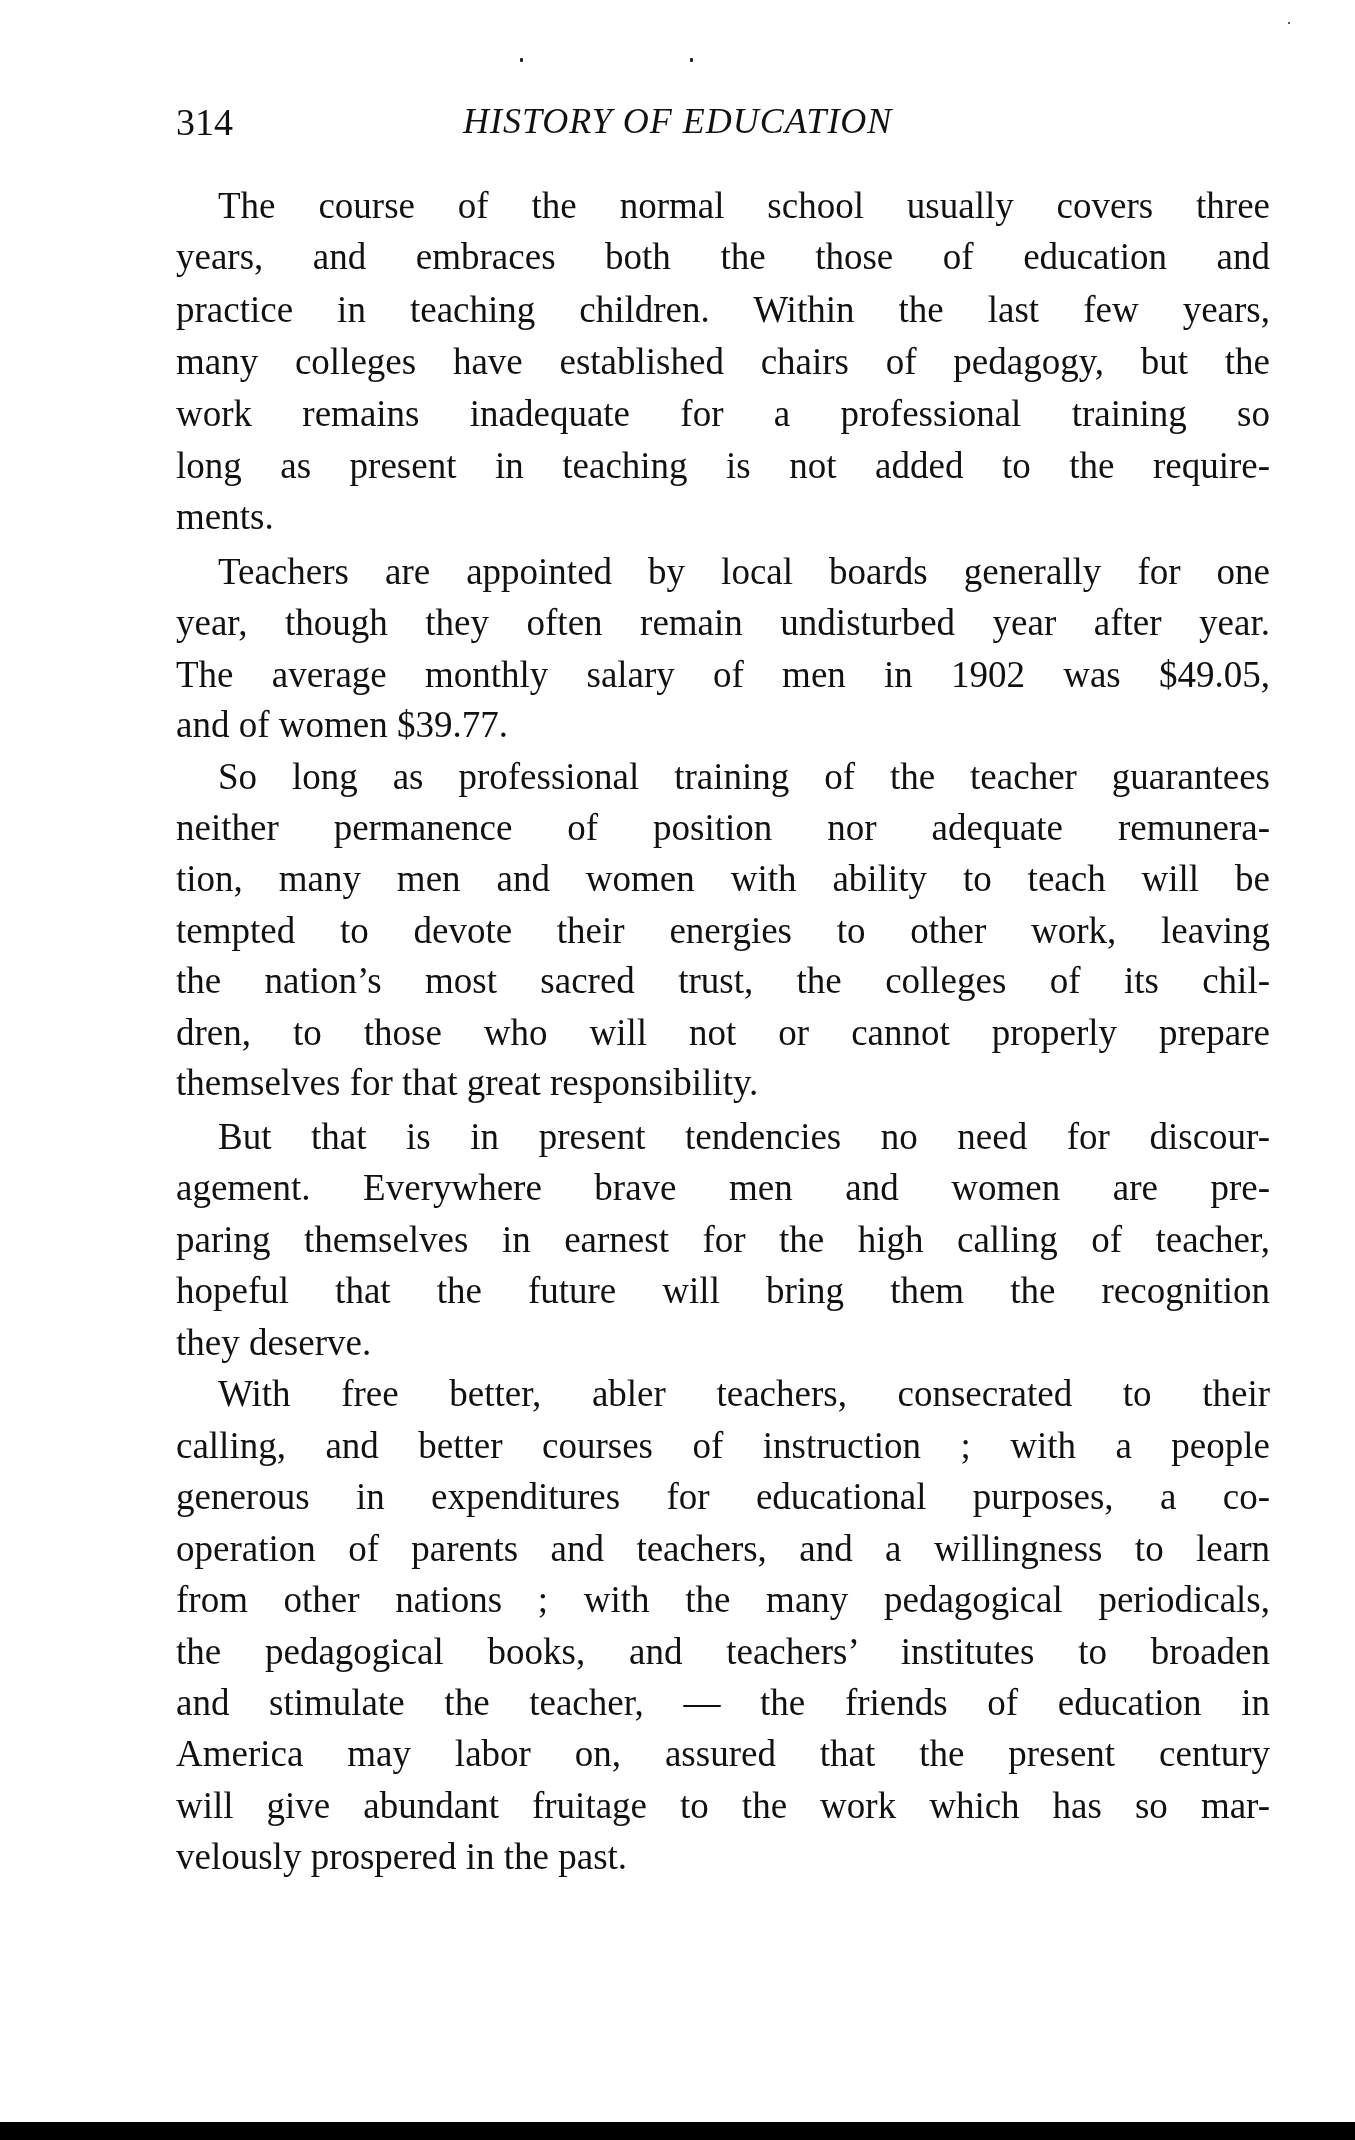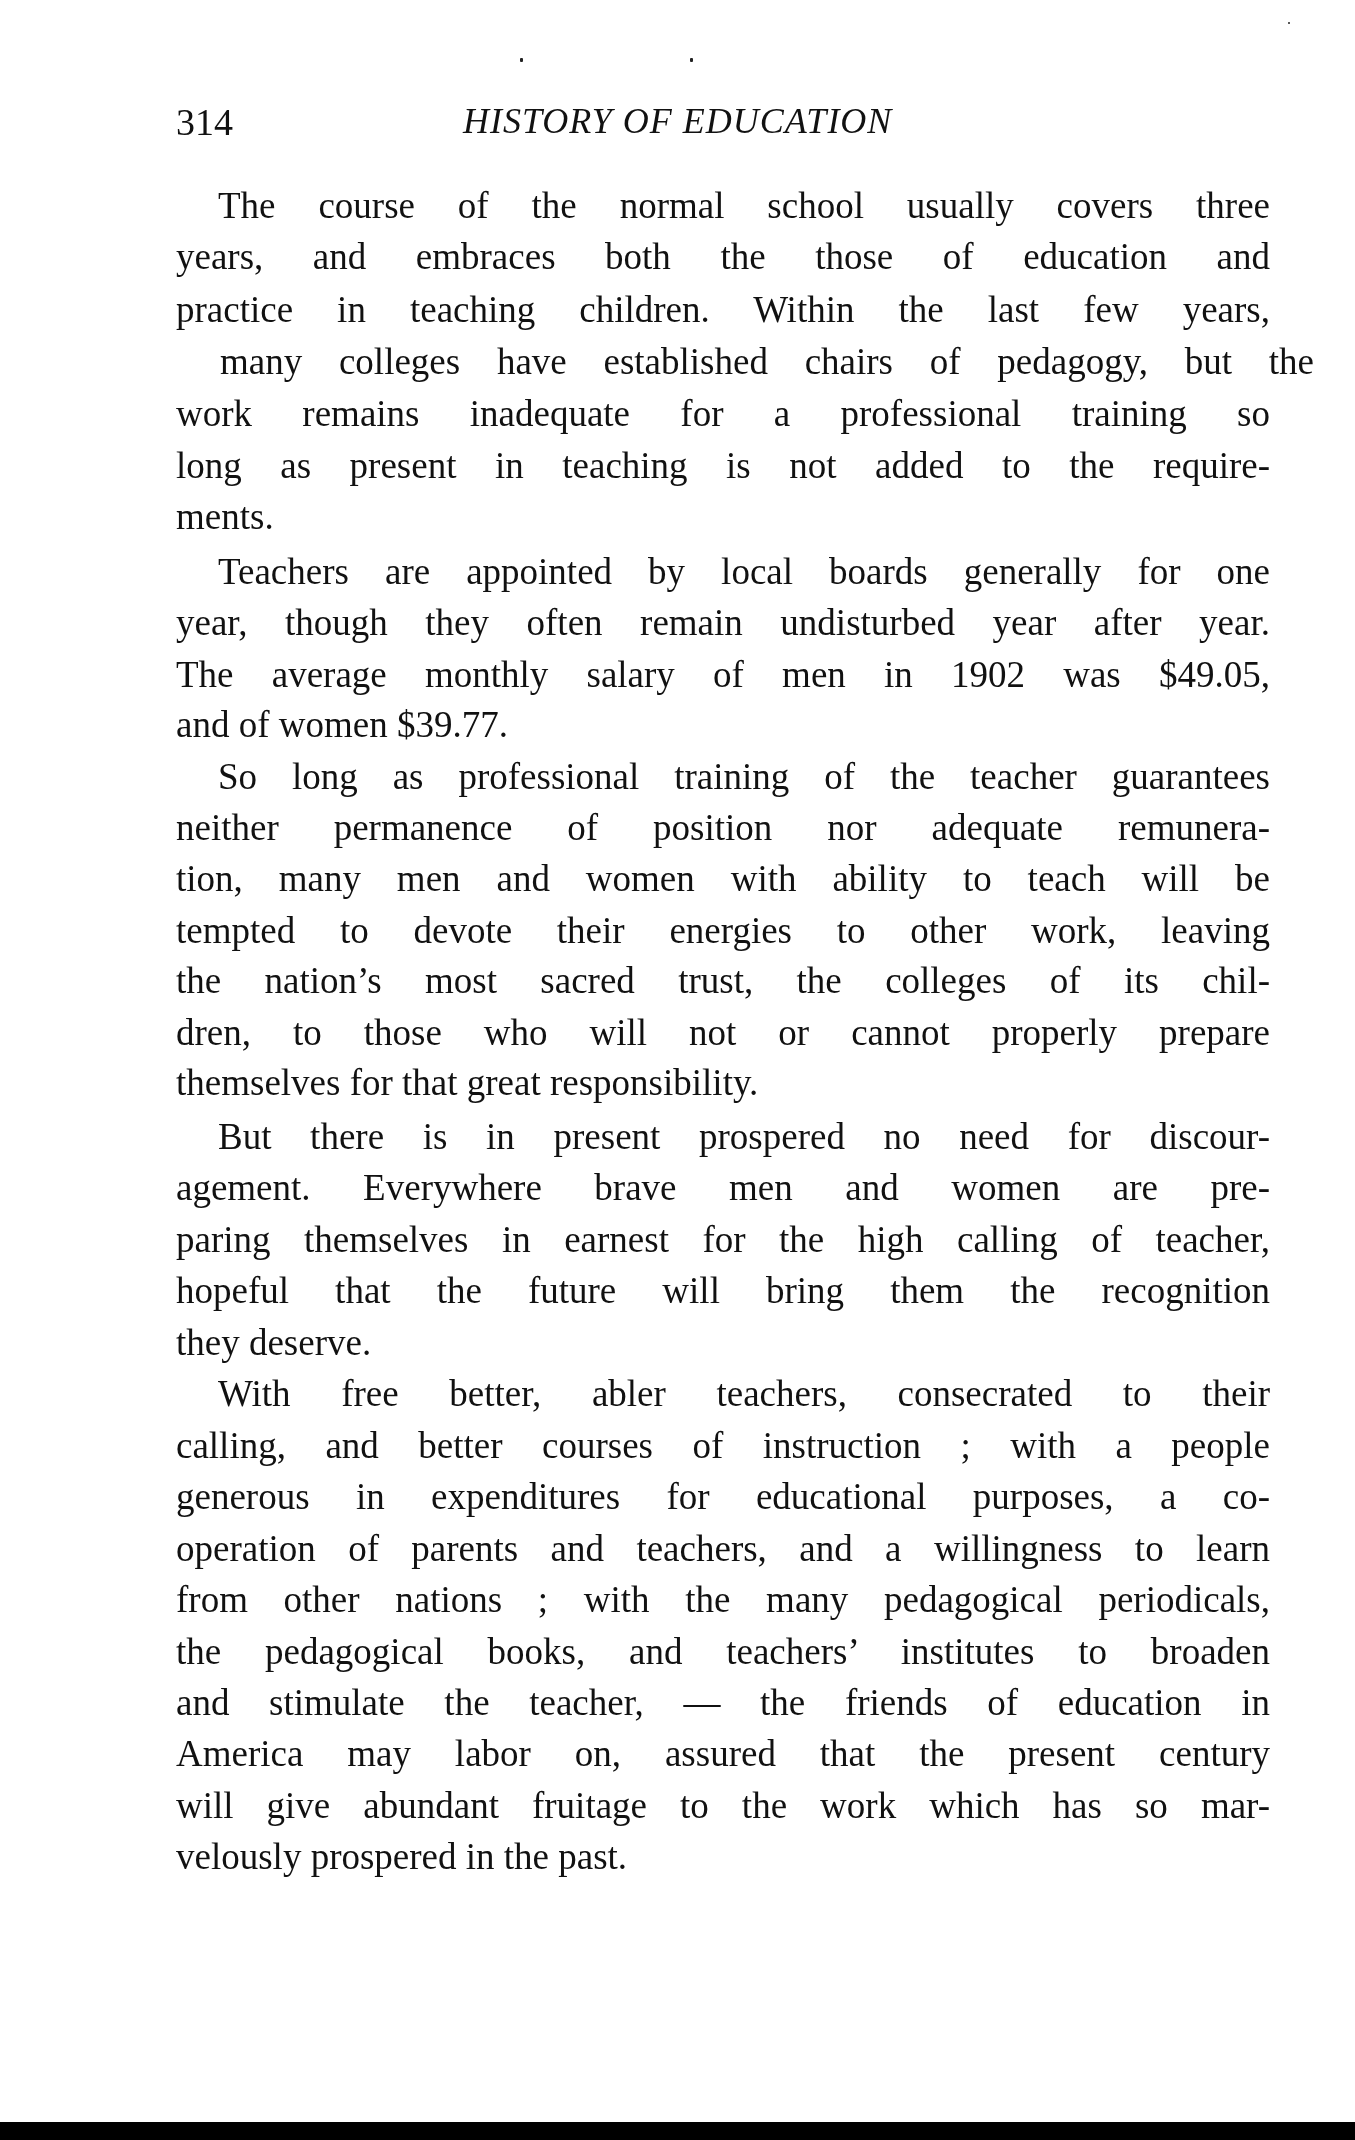--- a/index.html
+++ b/index.html
@@ -19,42 +19,42 @@
 
 <div>
   <div class="page-num">314</div>
   <div class="running-head">HISTORY OF EDUCATION</div>
 
   <div id="body-text">
       <div>
         <div class="line indent" style="top: 184px;">The course of the normal school usually covers three</div>
         <div class="line" style="top: 235px;">years, and embraces both the those of education and</div>
         <div class="line" style="top: 288px;">practice in teaching children.  Within the last few years,</div>
-        <div class="line" style="top: 340px; margin-left: 44px;">many colleges have established chairs of pedagogy, but the</div>
+        <div class="line" style="top: 340px;">many colleges have established chairs of pedagogy, but the</div>
         <div class="line" style="top: 392px;">work remains inadequate for a professional training so</div>
         <div class="line" style="top: 444px;">long as present in teaching is not added to the require-</div>
         <div class="line last" style="top: 495px;">ments.</div>
       </div>
       <div>
         <div class="line indent" style="top: 550px;">Teachers are appointed by local boards generally for one</div>
         <div class="line" style="top: 601px;">year, though they often remain undisturbed year after year.</div>
         <div class="line" style="top: 653px;">The average monthly salary of men in 1902 was $49.05,</div>
         <div class="line last" style="top: 703px;">and of women $39.77.</div>
       </div>
       <div>
         <div class="line indent" style="top: 755px;">So long as professional training of the teacher guarantees</div>
         <div class="line" style="top: 806px;">neither permanence of position nor adequate remunera-</div>
         <div class="line" style="top: 857px;">tion, many men and women with ability to teach will be</div>
         <div class="line" style="top: 909px;">tempted to devote their energies to other work, leaving</div>
         <div class="line" style="top: 959px;">the nation’s most sacred trust, the colleges of its chil-</div>
         <div class="line" style="top: 1011px;">dren, to those who will not or cannot properly prepare</div>
         <div class="line last" style="top: 1061px;">themselves for that great responsibility.</div>
       </div>
       <div>
-        <div class="line indent" style="top: 1115px;">But there is in present prospered no need for discour-</div>
+        <div class="line indent" style="top: 1115px;">But that is in present tendencies no need for discour-</div>
         <div class="line" style="top: 1166px;">agement. Everywhere brave men and women are pre-</div>
         <div class="line" style="top: 1218px;">paring themselves in earnest for the high calling of teacher,</div>
         <div class="line" style="top: 1269px;">hopeful that the future will bring them the recognition</div>
         <div class="line last" style="top: 1321px;">they deserve.</div>
       </div>
       <div>
         <div class="line indent" style="top: 1372px;">With free better, abler teachers, consecrated to their</div>
         <div class="line" style="top: 1424px;">calling, and better courses of instruction ; with a people</div>
         <div class="line" style="top: 1475px;">generous in expenditures for educational purposes, a co-</div>
         <div class="line" style="top: 1527px;">operation of parents and teachers, and a willingness to learn</div>

